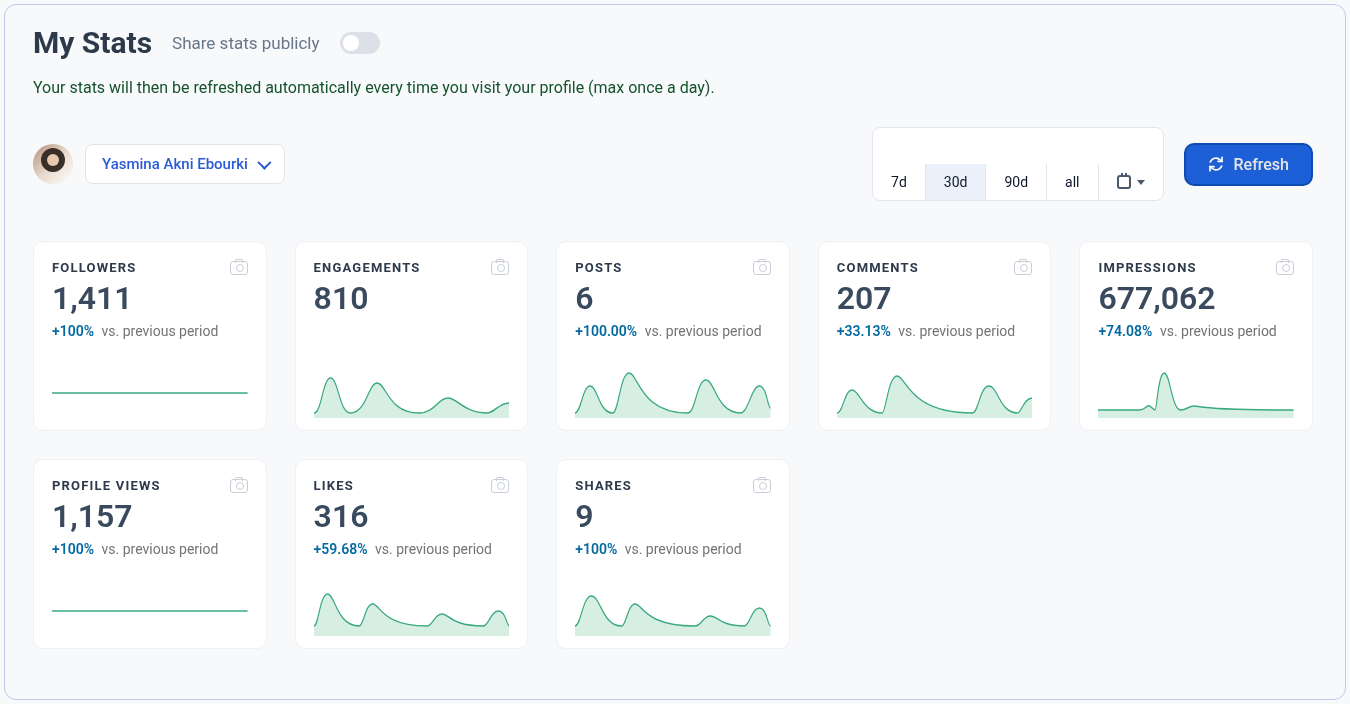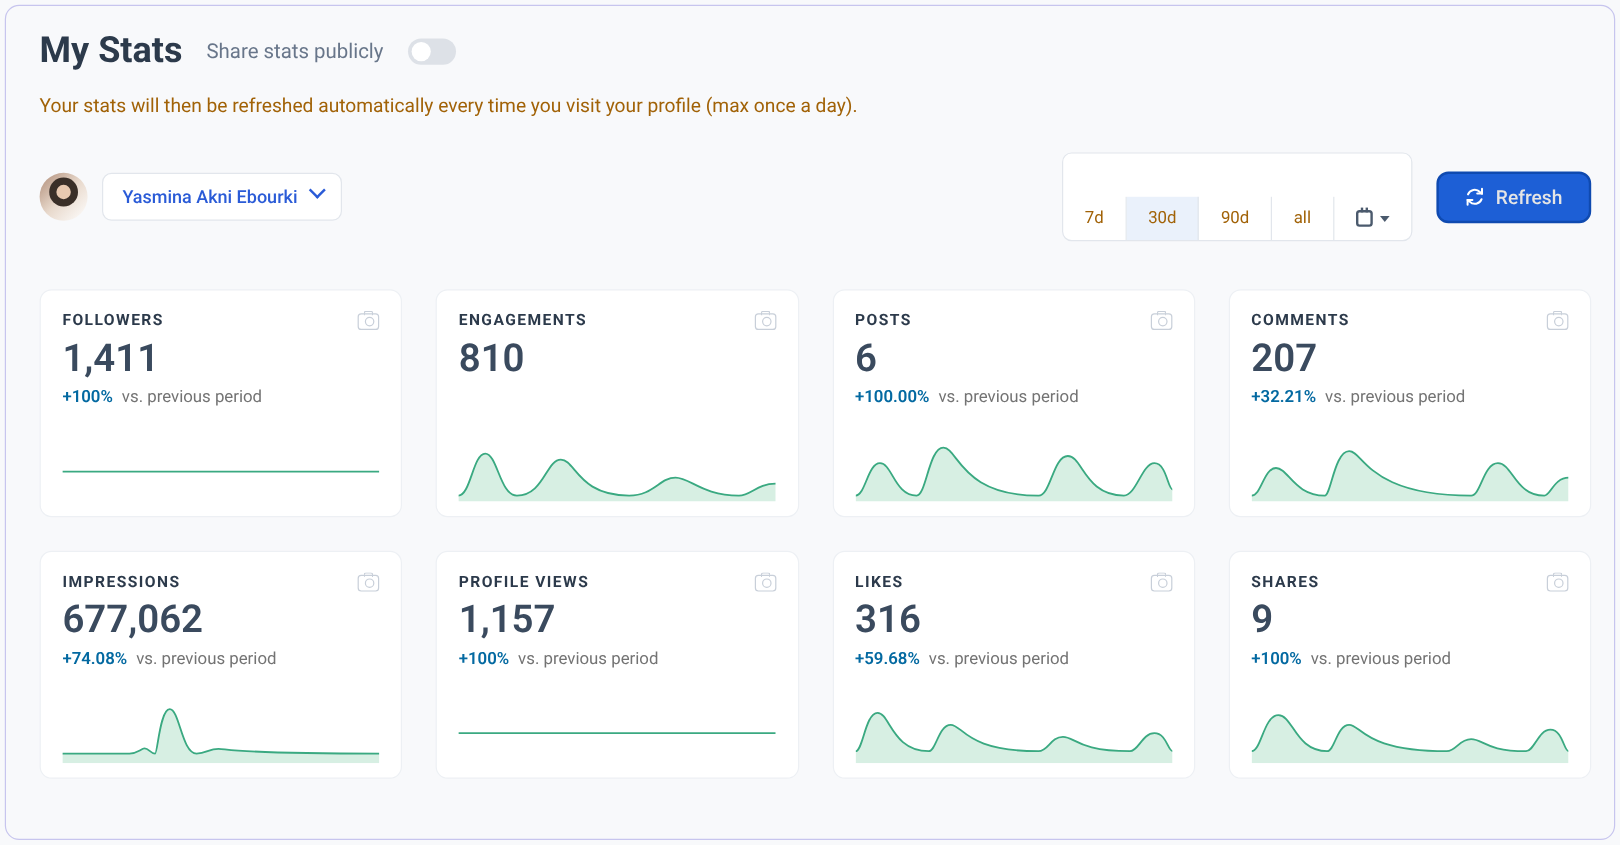--- a/index.html
+++ b/index.html
@@ -5,21 +5,21 @@
   * { box-sizing: border-box; margin: 0; padding: 0; }
   body {
     font-family: -apple-system, BlinkMacSystemFont, "Segoe UI", Roboto, sans-serif;
     background: #f8f9fb;
     padding: 4px;
   }
   .panel {
     border: 1px solid #c7c5ee;
     border-radius: 12px;
     background: #f8f9fb;
-    padding: 20px 19px 28px 28px;
+    padding: 20px 32px 28px 28px;
     width: 1342px;
     height: 696px;
   }
   .header-row {
     display: flex;
     align-items: center;
     gap: 20px;
     margin-bottom: 18px;
   }
   .page-title {
@@ -43,21 +43,21 @@
   .toggle::after {
     content: '';
     position: absolute;
     left: 3px; top: 3px;
     width: 16px; height: 16px;
     border-radius: 50%;
     background: #fff;
   }
   .info-row {
     font-size: 16px;
-    color: #a16207;
+    color: #14532d;
     margin-bottom: 30px;
   }
   .controls-row {
     display: flex;
     align-items: center;
     justify-content: space-between;
     margin-bottom: 40px;
   }
   .left-controls {
     display: flex;
@@ -86,21 +86,21 @@
     width:12px; height:12px;
     border-radius:50%;
     background:#e8c9b0;
   }
   .user-select {
     background: #fff;
     border: 1px solid #e2e6ec;
     border-radius: 8px;
     padding: 10px 16px;
     display: flex;
-    align-items: flex-start;
+    align-items: center;
     gap: 10px;
     cursor: pointer;
     font-size: 15px;
     color: #2a5bd7;
     font-weight: 500;
   }
   .chev {
     width: 10px; height: 10px;
     border-right: 2px solid #2a5bd7;
     border-bottom: 2px solid #2a5bd7;
@@ -114,21 +114,21 @@
   .seg {
     display: flex;
     border: 1px solid #e2e6ec;
     border-radius: 8px;
     background: #fff;
     overflow: hidden;
   }
   .seg-item {
     padding: 10px 18px;
     font-size: 14px;
-    color: #a16207;
+    color: #0f172a;
     border-right: 1px solid #e2e6ec;
     cursor: pointer;
     display:flex;
     align-items:center;
     gap:6px;
     margin-top:36px;
   }
   .seg-item:last-child { border-right: none; }
   .seg-item.active { background: #eaf1fb; }
   .cal-icon {
@@ -161,21 +161,21 @@
     font-weight: 500;
     padding: 10px 22px;
     display: flex;
     align-items: center;
     gap: 10px;
     cursor: pointer;
   }
   .refresh-icon svg { display:block; }
   .grid {
     display: grid;
-    grid-template-columns: repeat(4, 1fr);
+    grid-template-columns: repeat(5, 1fr);
     gap: 28px;
   }
   .card {
     background: #fff;
     border: 1px solid #edf0f4;
     border-radius: 10px;
     padding: 18px 18px 12px 18px;
     height: 190px;
     display:flex;
     flex-direction:column;
@@ -328,21 +328,21 @@
   </svg>
         </div>
   </div>
       <div class="card">
     <div class="card-head">
       <div class="card-title">COMMENTS</div>
       <div class="camera-icon"></div>
     </div>
     <div class="metric">207</div>
     <div class="sub">
-      <span class="delta">+32.21%</span>
+      <span class="delta">+33.13%</span>
       <span class="vs">vs. previous period</span>
     </div>
     <div class="spark">
           <svg viewBox="0 0 260 50" preserveAspectRatio="none">
     <path d="M0,45 C8,45 10,22 20,22 C30,22 35,45 60,45 C65,45 68,8 80,8 C92,8 95,45 180,45 C188,45 190,18 202,18 C214,18 216,45 240,45 C245,45 248,30 260,30 L260,50 L0,50 Z" fill="#d7efe3" stroke="none"></path>
     <path d="M0,45 C8,45 10,22 20,22 C30,22 35,45 60,45 C65,45 68,8 80,8 C92,8 95,45 180,45 C188,45 190,18 202,18 C214,18 216,45 240,45 C245,45 248,30 260,30" stroke="#3aa981" stroke-width="1.5" fill="none"></path>
   </svg>
         </div>
   </div>
       <div class="card">

